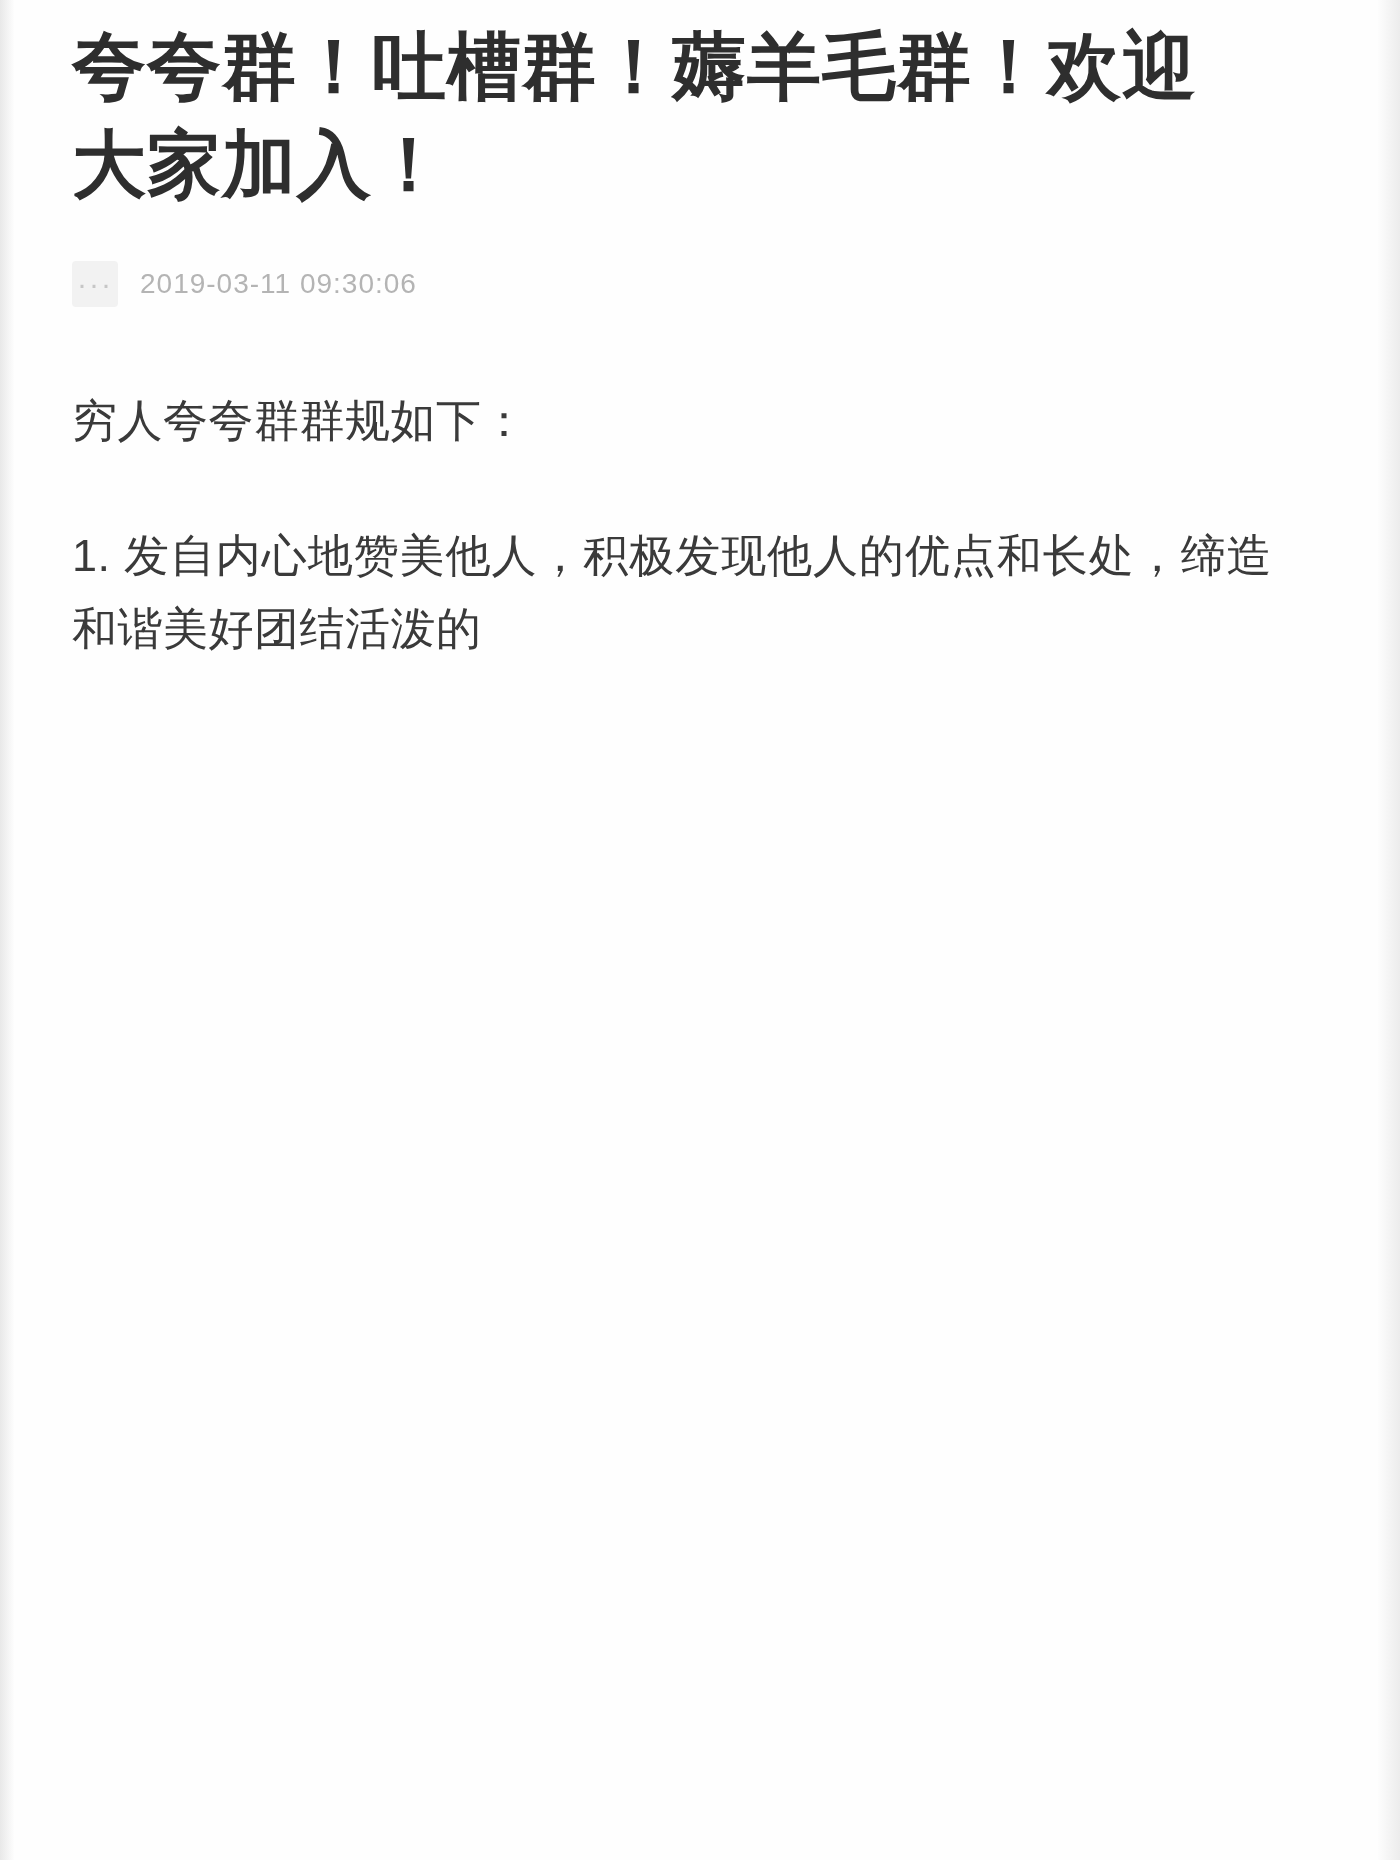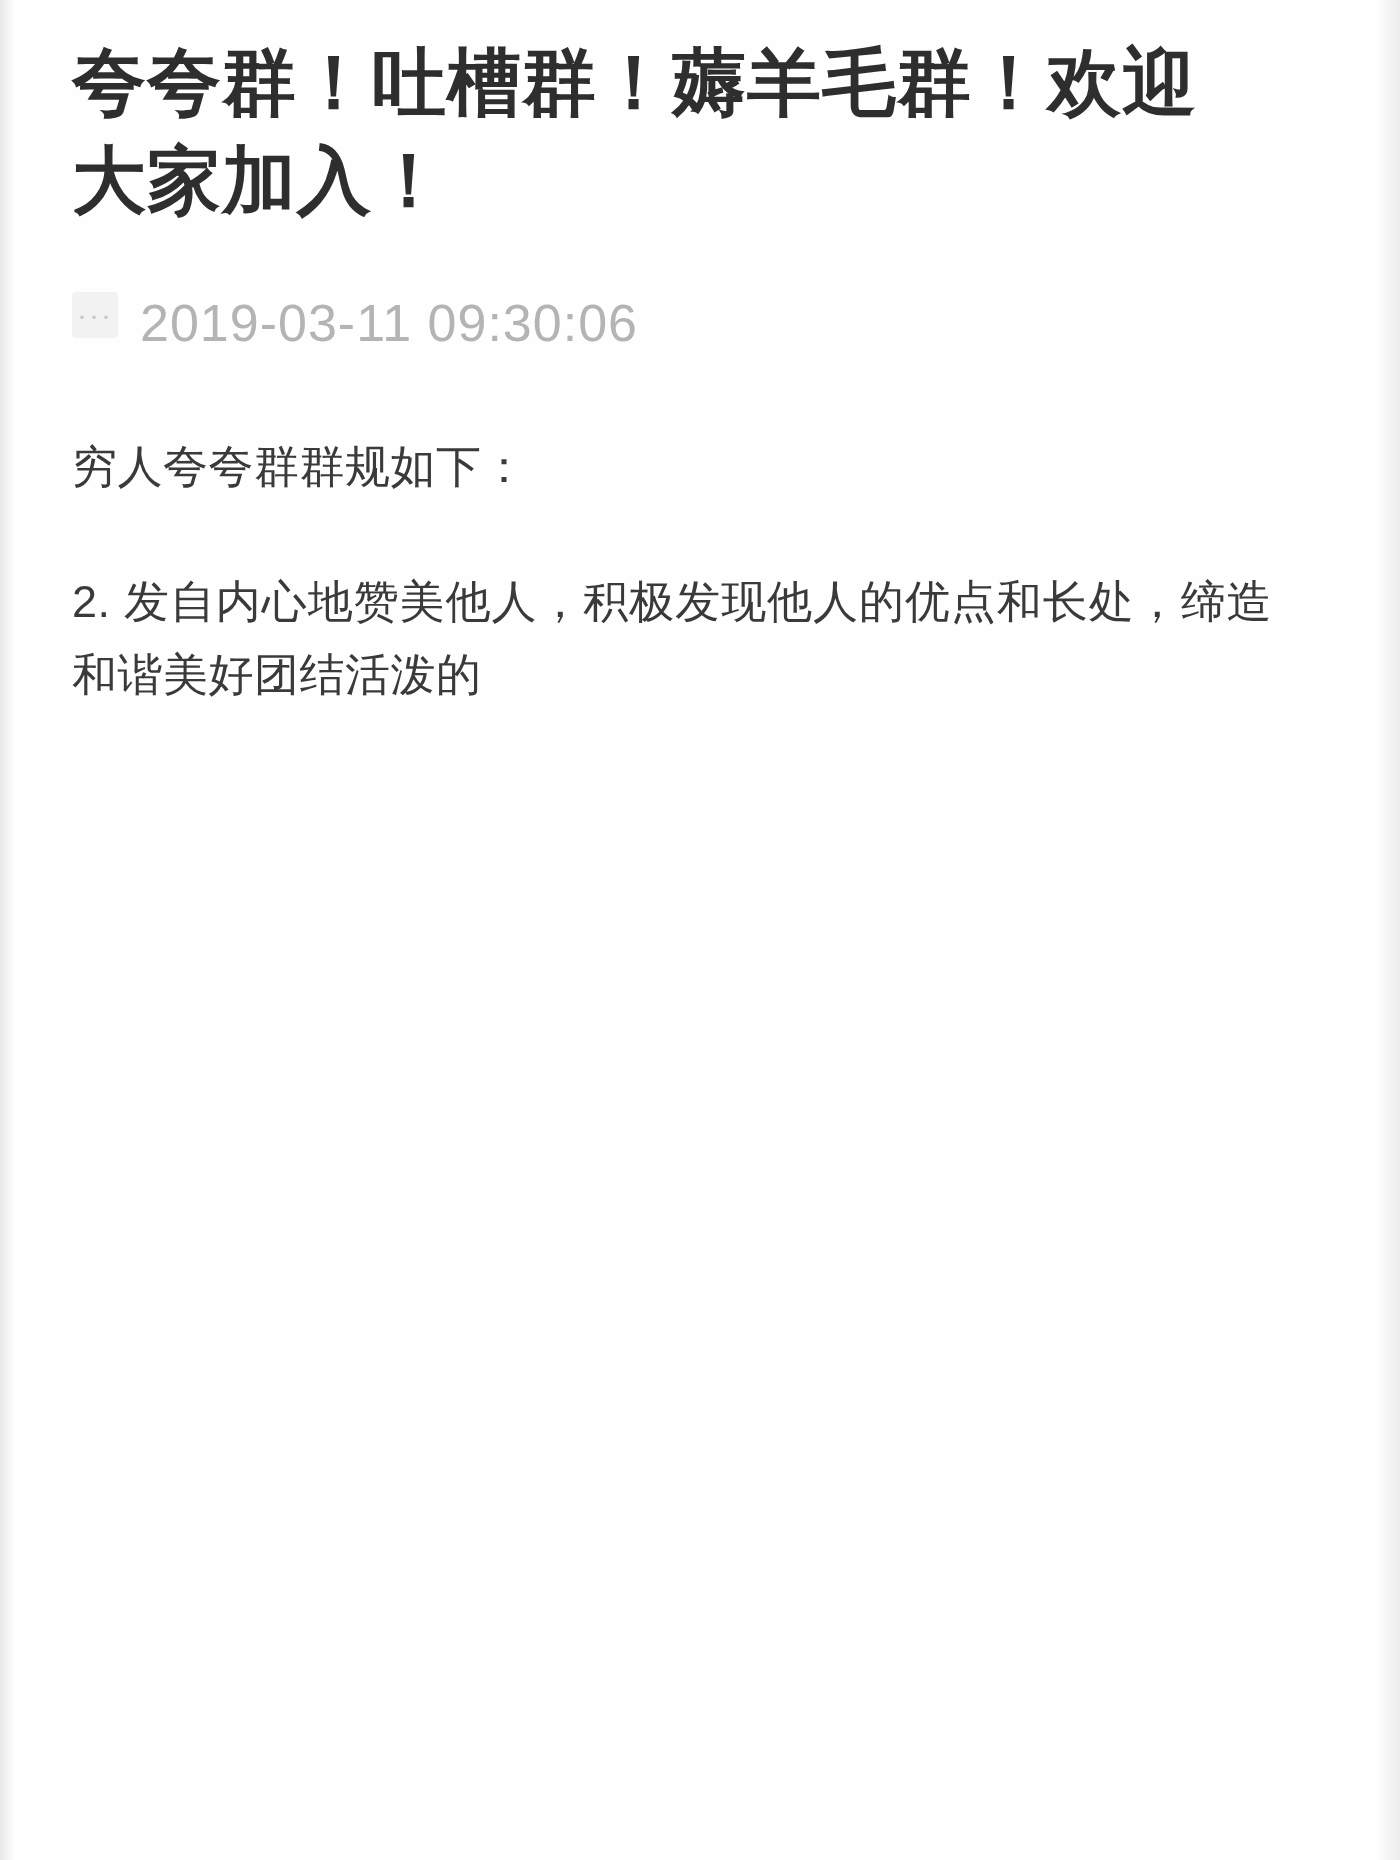--- a/index.html
+++ b/index.html
@@ -15,21 +15,21 @@
     overflow: hidden;
     position: relative;
   }
   .page {
     position: absolute;
     left: 0; top: 0;
     width: 1400px;
     height: 1860px;
     background: #fefefe;
     box-sizing: border-box;
-    padding: 34px 95px 0 72px;
+    padding: 18px 95px 0 72px;
   }
   
   .edge-left {
     position: absolute;
     left: 0; top: 0;
     width: 14px; height: 1860px;
     background: linear-gradient(to right, #e8e8e8, #fdfdfd);
   }
   .edge-right {
     position: absolute;
@@ -61,25 +61,24 @@
     border-radius: 4px;
     background: #f2f2f2;
     color: #c6c6c6;
     font-size: 30px;
     line-height: 46px;
     text-align: center;
     letter-spacing: 2px;
     overflow: hidden;
   }
   .meta-date {
-    font-size: 52px;
+    font-size: 28px;
     color: #b4b4b4;
     letter-spacing: 1px;
     font-weight: 400;
-    margin-top: 16px;
   }
 
   .body-block {
     margin-top: 78px;
   }
   .para {
     font-size: 45px;
     line-height: 1.62;
     color: #3a3a3a;
     letter-spacing: 0.5px;
@@ -100,15 +99,15 @@
 
   <h1 class="article-title">夸夸群！吐槽群！薅羊毛群！欢迎大家加入！</h1>
 
   <div class="meta-row">
     <div class="meta-avatar">···</div>
     <div class="meta-date">2019-03-11 09:30:06</div>
   </div>
 
   <div class="body-block">
     <p class="para tight">穷人夸夸群群规如下：</p>
-    <p class="para">2. 发自内心地赞美他人，积极发现他人的优点和长处，缔造和谐美好团结活泼的</p>
+    <p class="para">1. 发自内心地赞美他人，积极发现他人的优点和长处，缔造和谐美好团结活泼的</p>
   </div>
 </div>
 
 </body></html>

